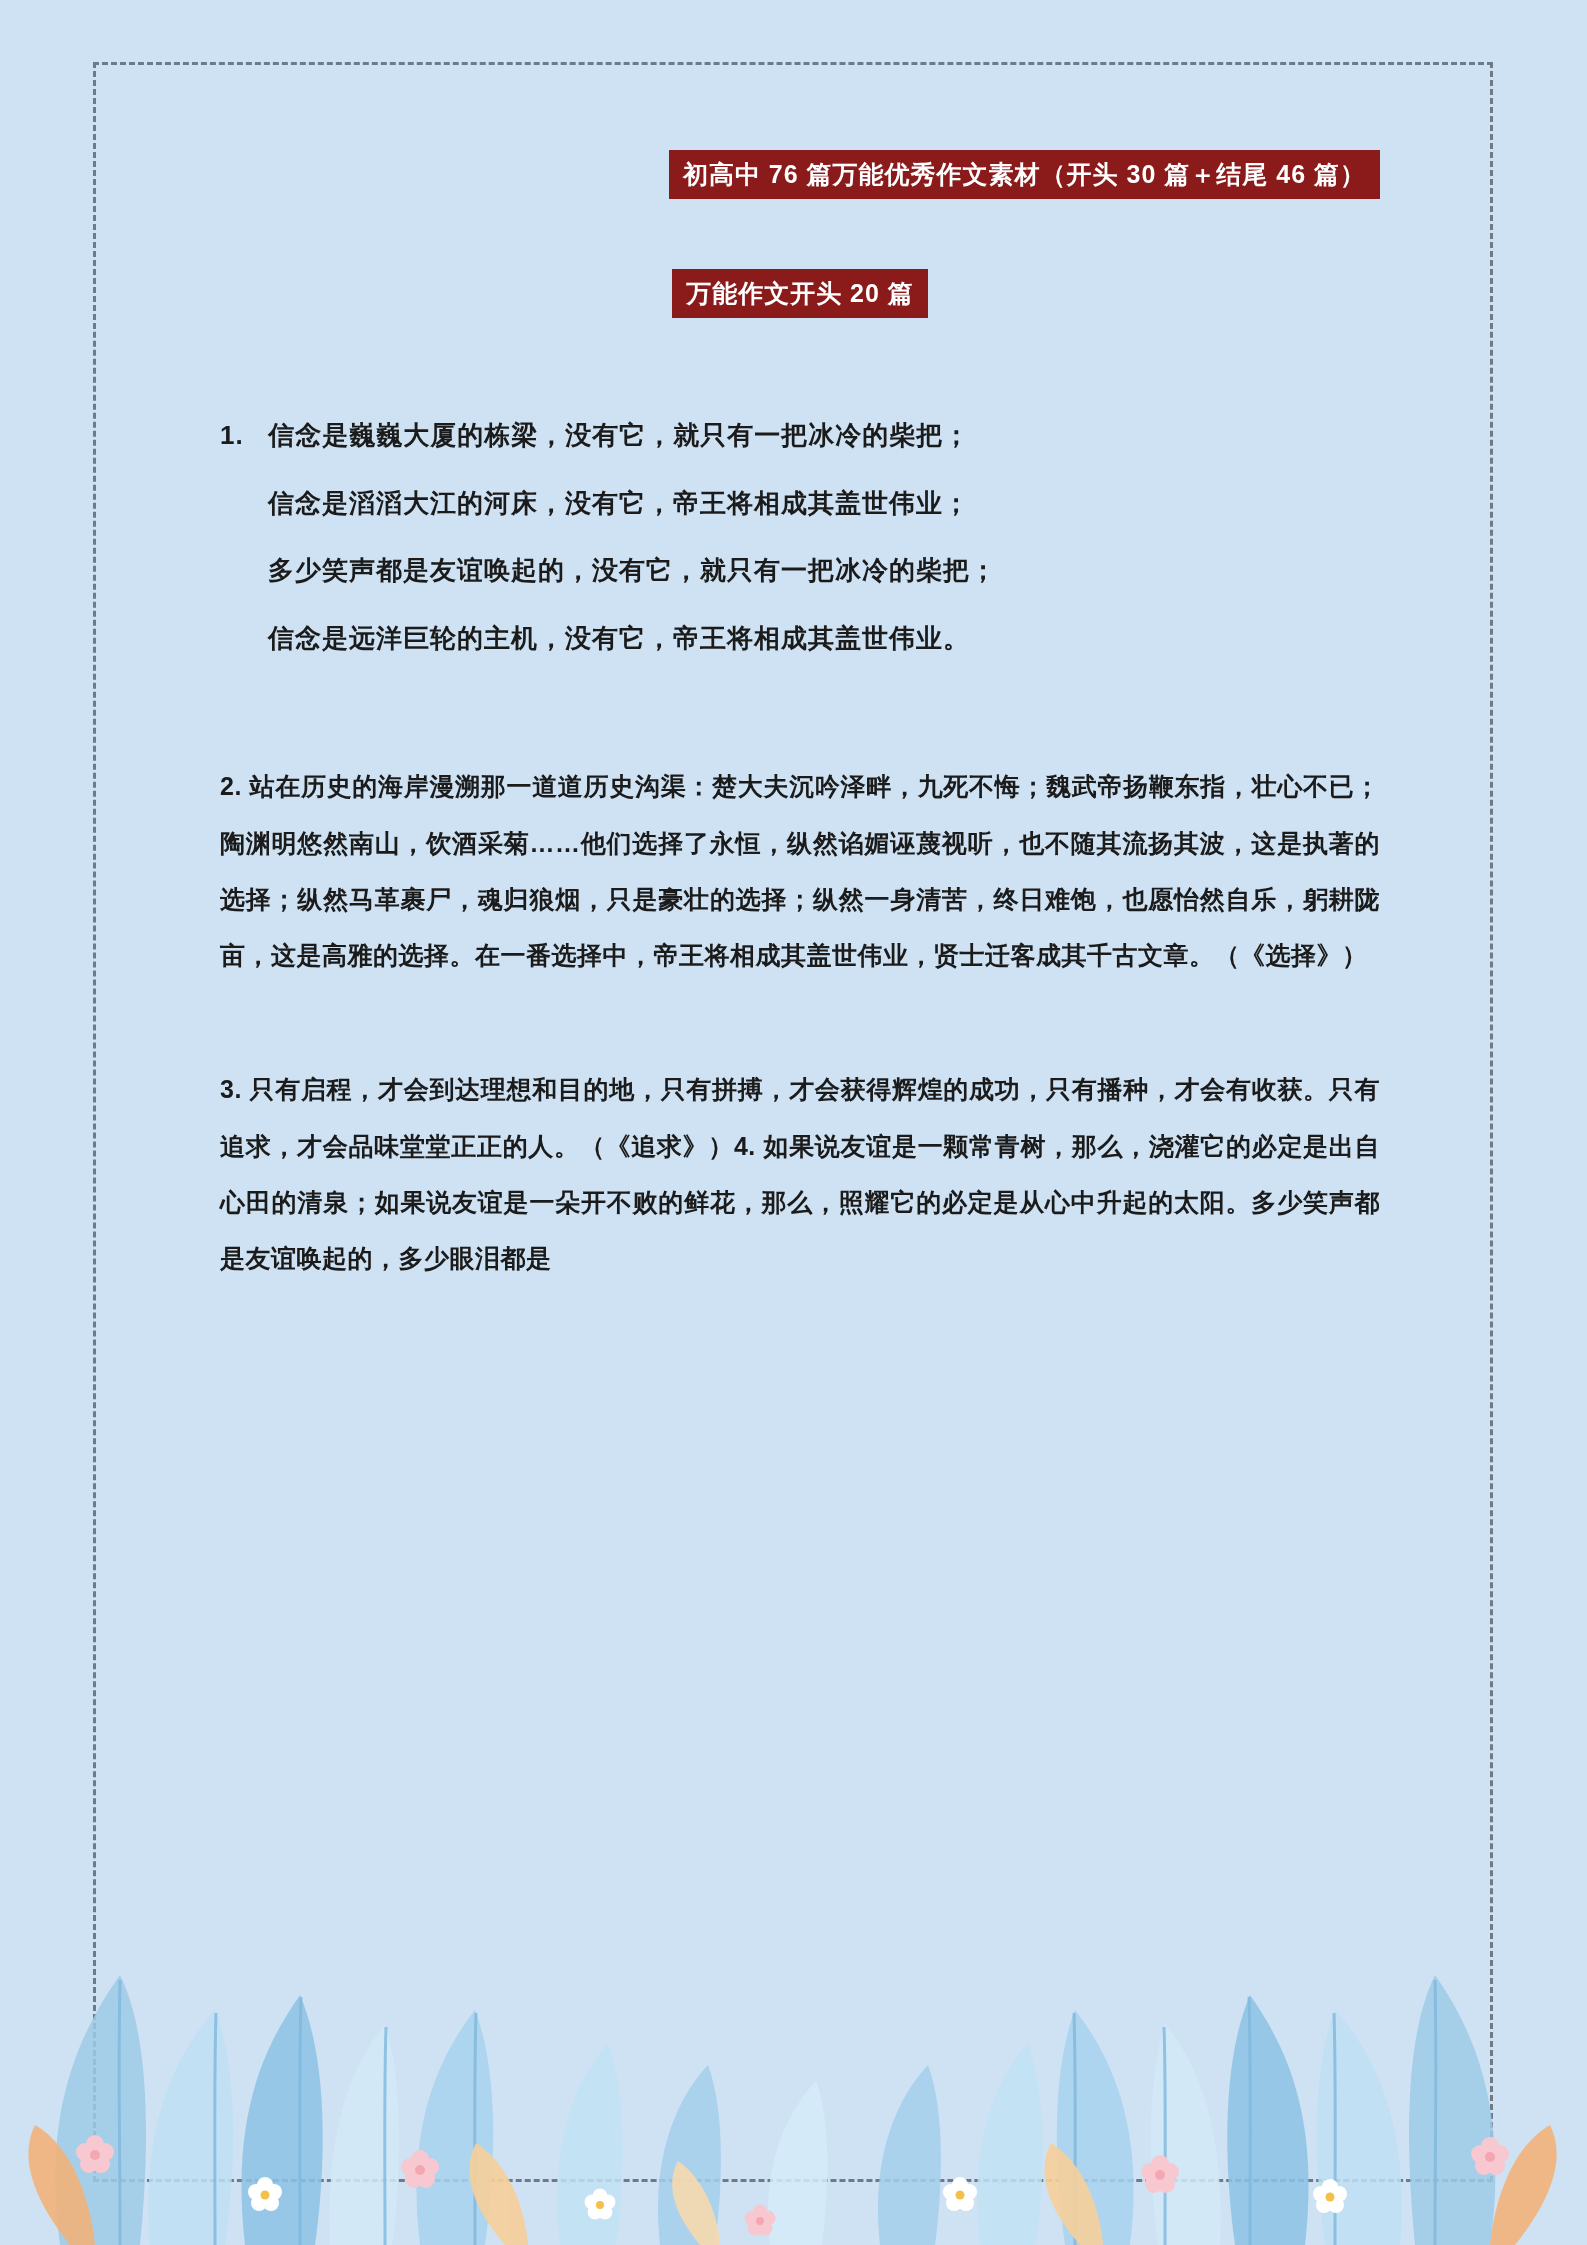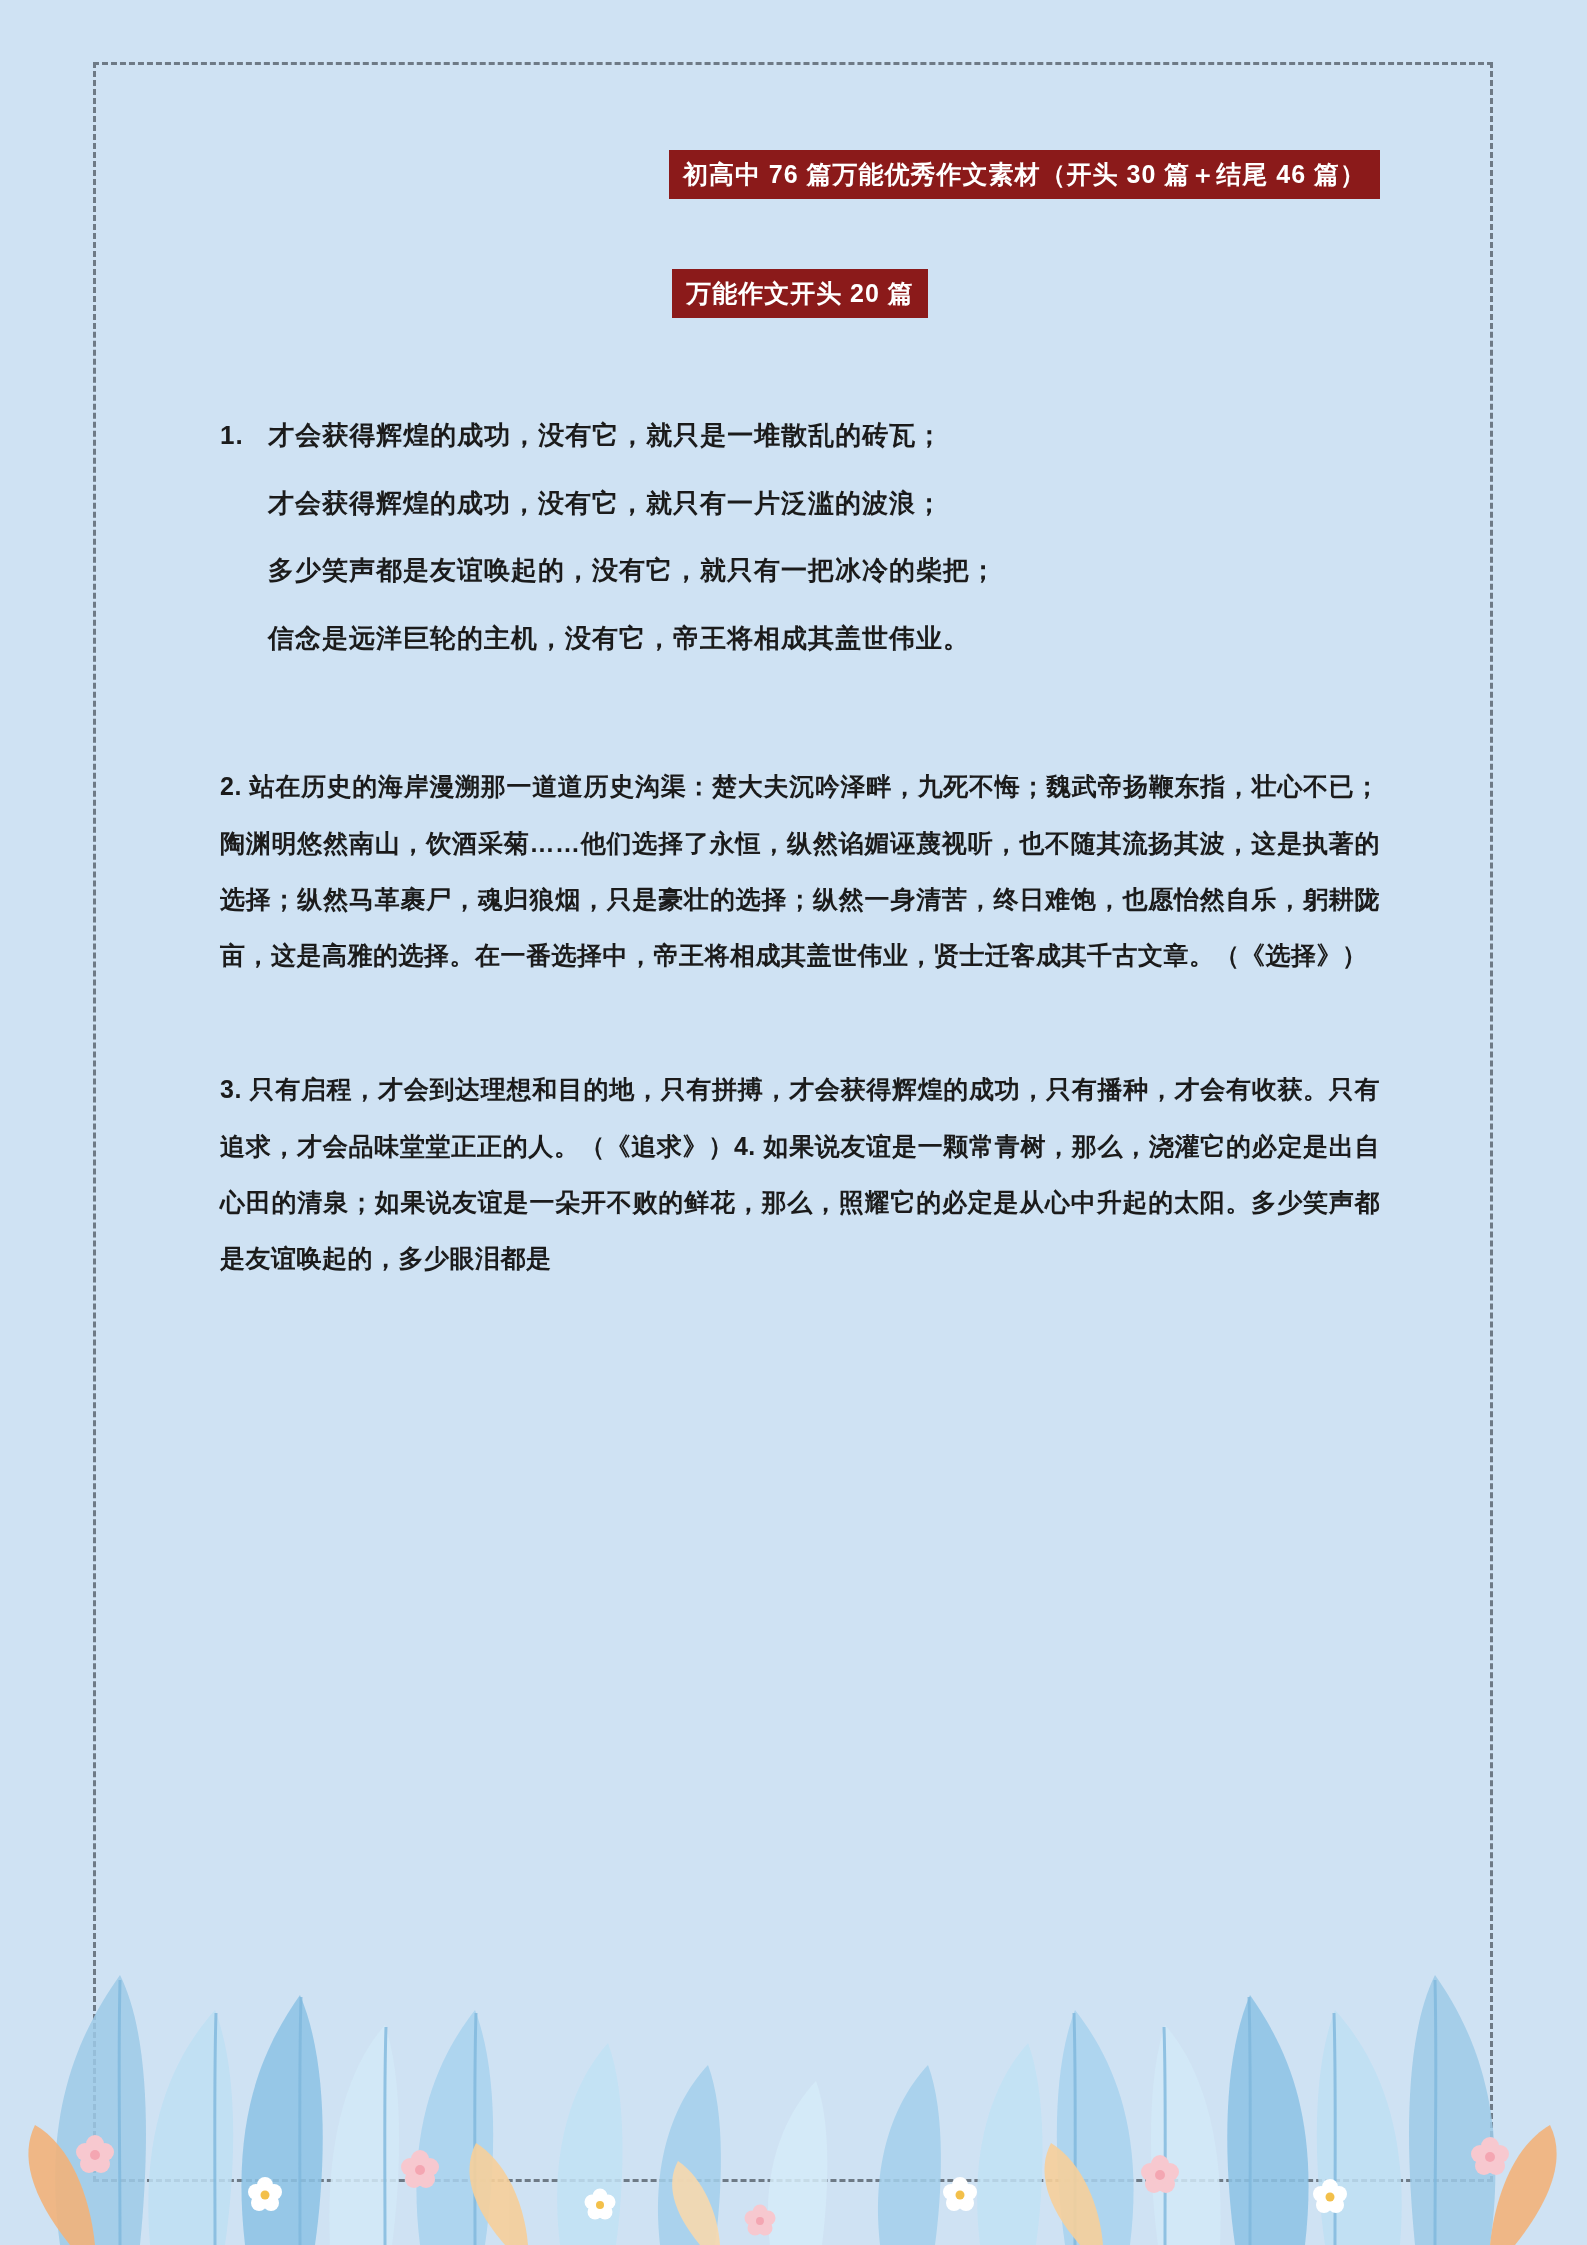--- a/index.html
+++ b/index.html
@@ -119,23 +119,23 @@
       <span class="title-main">初高中 76 篇万能优秀作文素材（开头 30 篇＋结尾 46 篇）</span>
     </div>
 
     <div class="subtitle-wrap">
       <span class="title-sub">万能作文开头 20 篇</span>
     </div>
 
     <div class="entry entry-1">
       <div class="e1-line first">
         <span>1.</span>
-        &nbsp;&nbsp;<span>才会获得辉煌的成功，没有它，就只是一堆散乱的砖瓦；</span>
+        &nbsp;&nbsp;<span>信念是巍巍大厦的栋梁，没有它，就只有一把冰冷的柴把；</span>
       </div>
-      <div class="e1-line indent">才会获得辉煌的成功，没有它，就只有一片泛滥的波浪；</div>
+      <div class="e1-line indent">信念是滔滔大江的河床，没有它，帝王将相成其盖世伟业；</div>
       <div class="e1-line indent">多少笑声都是友谊唤起的，没有它，就只有一把冰冷的柴把；</div>
       <div class="e1-line indent">信念是远洋巨轮的主机，没有它，帝王将相成其盖世伟业。</div>
     </div>
 
     <div class="entry gap-2">
       <div class="para">2. 站在历史的海岸漫溯那一道道历史沟渠：楚大夫沉吟泽畔，九死不悔；魏武帝扬鞭东指，壮心不已；陶渊明悠然南山，饮酒采菊……他们选择了永恒，纵然谄媚诬蔑视听，也不随其流扬其波，这是执著的选择；纵然马革裹尸，魂归狼烟，只是豪壮的选择；纵然一身清苦，终日难饱，也愿怡然自乐，躬耕陇亩，这是高雅的选择。在一番选择中，帝王将相成其盖世伟业，贤士迁客成其千古文章。（《选择》）</div>
     </div>
 
     <div class="entry gap-3">
       <div class="para">3. 只有启程，才会到达理想和目的地，只有拼搏，才会获得辉煌的成功，只有播种，才会有收获。只有追求，才会品味堂堂正正的人。（《追求》）4. 如果说友谊是一颗常青树，那么，浇灌它的必定是出自心田的清泉；如果说友谊是一朵开不败的鲜花，那么，照耀它的必定是从心中升起的太阳。多少笑声都是友谊唤起的，多少眼泪都是</div>

